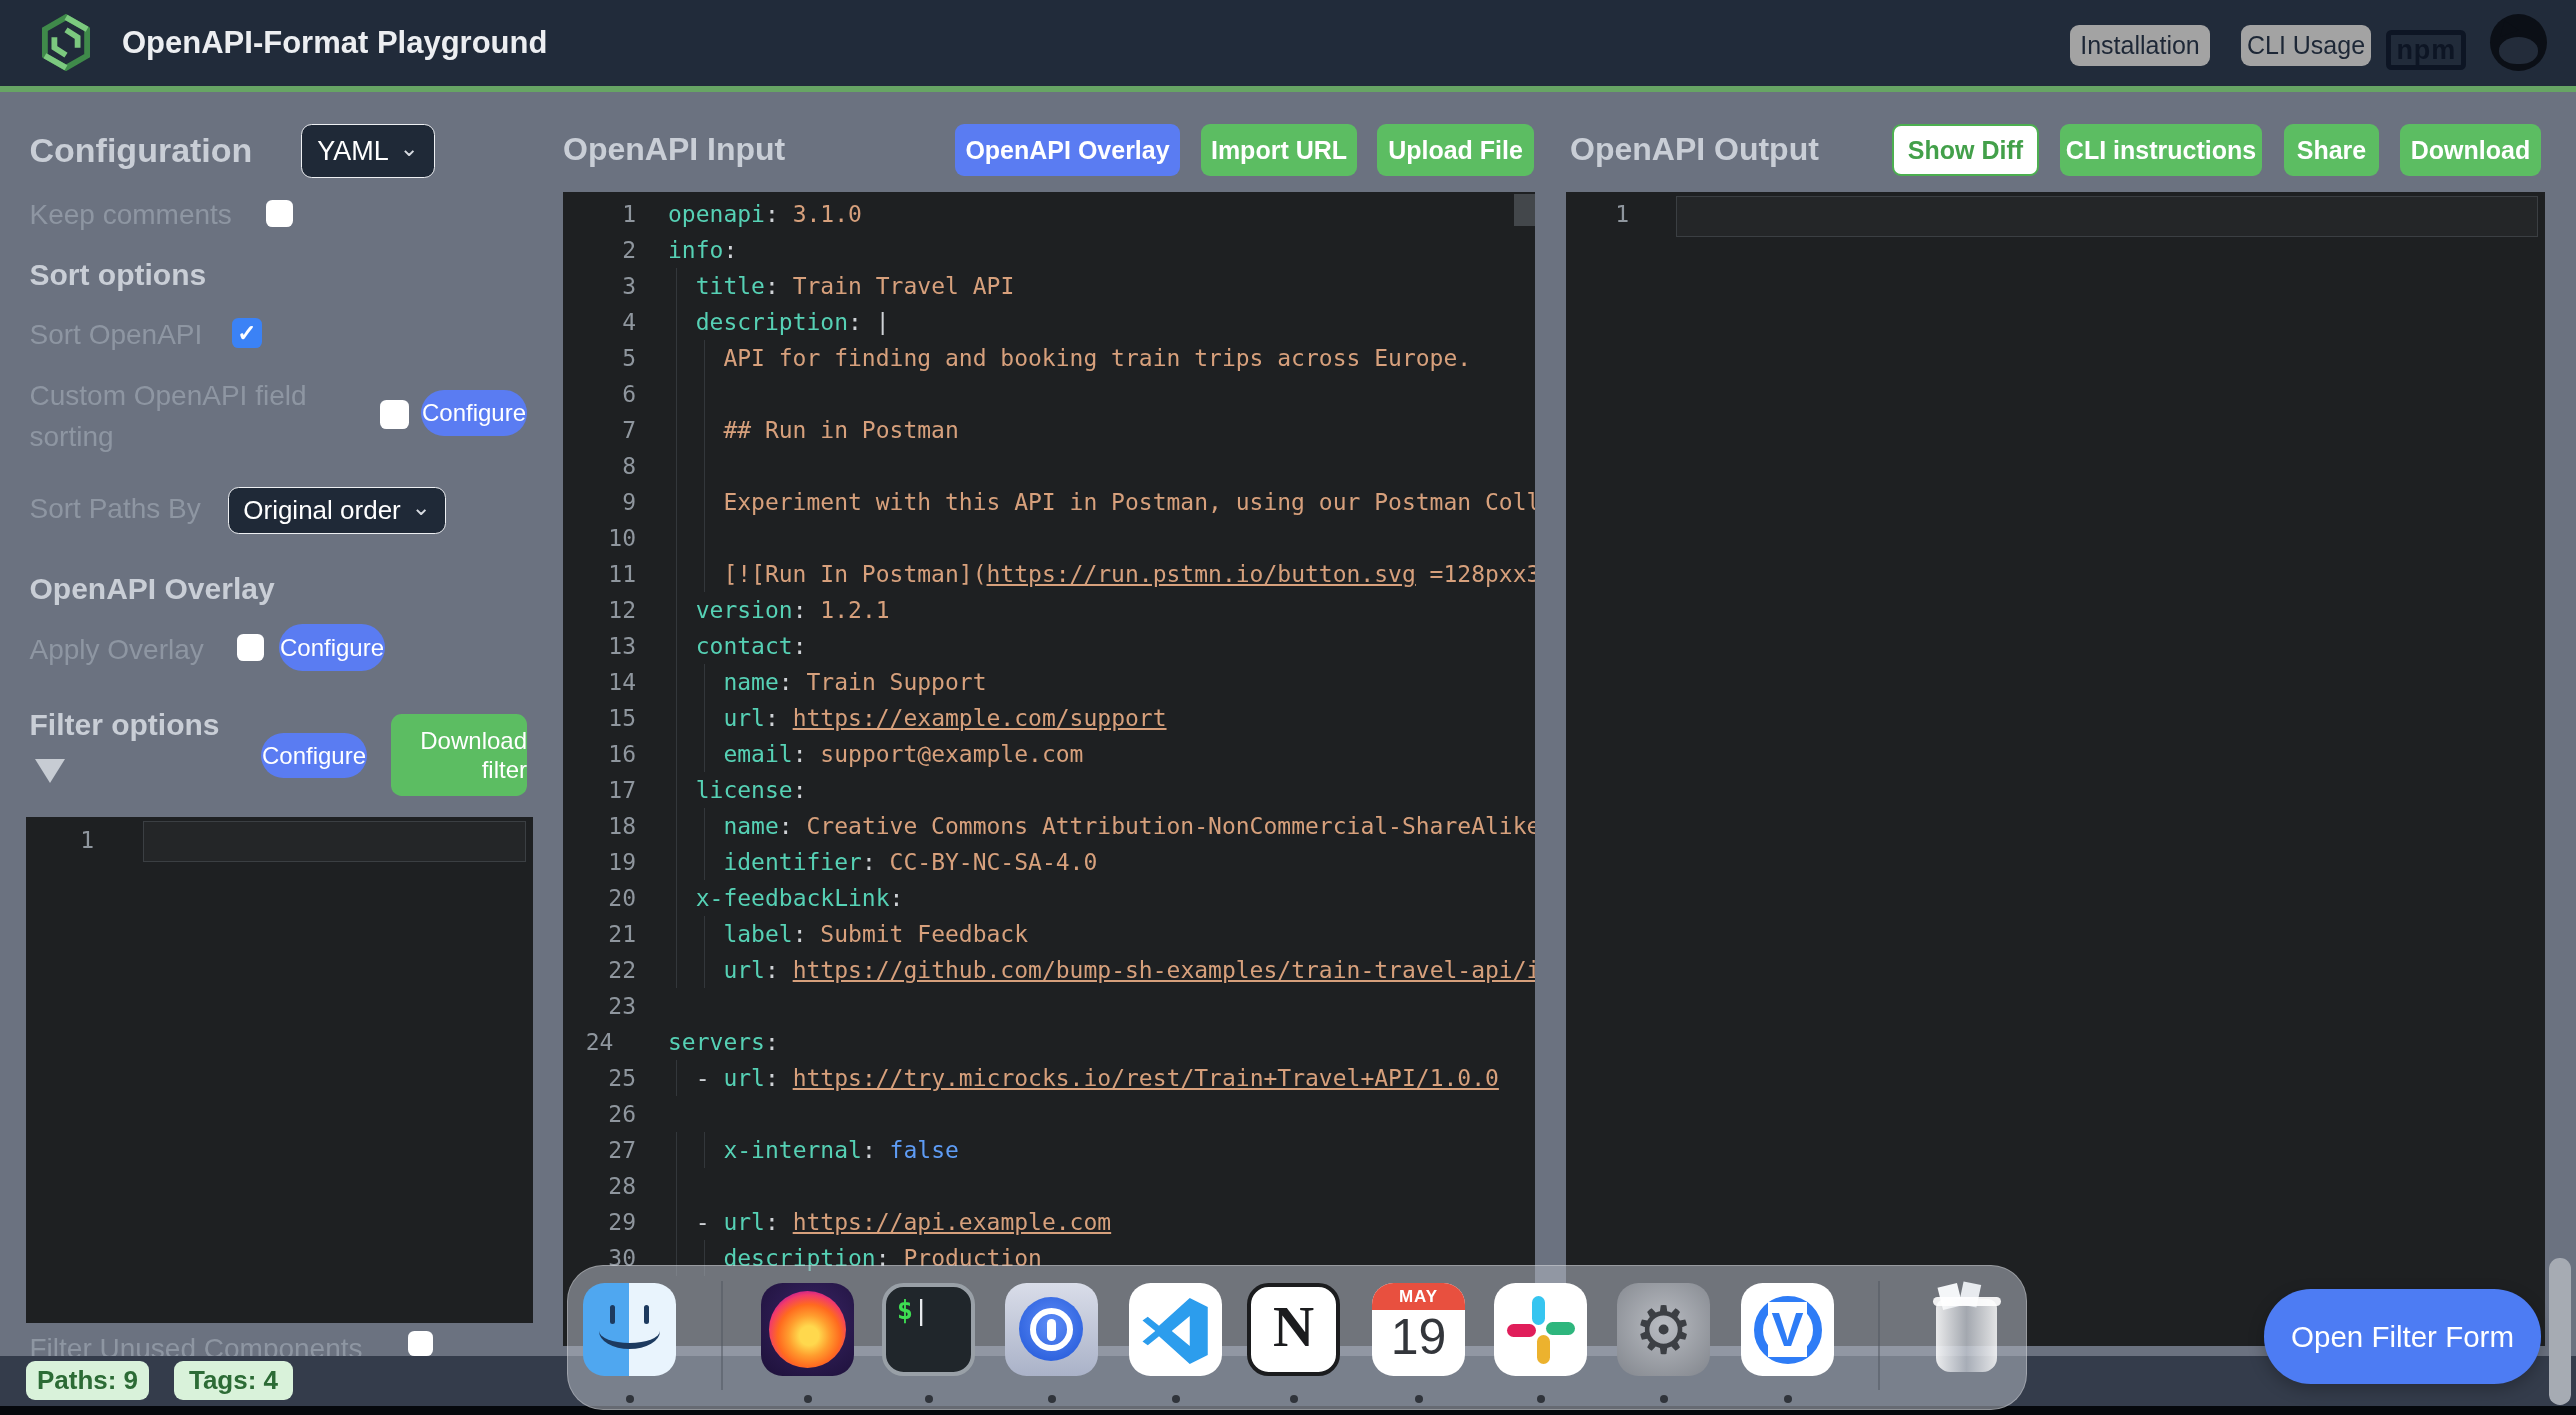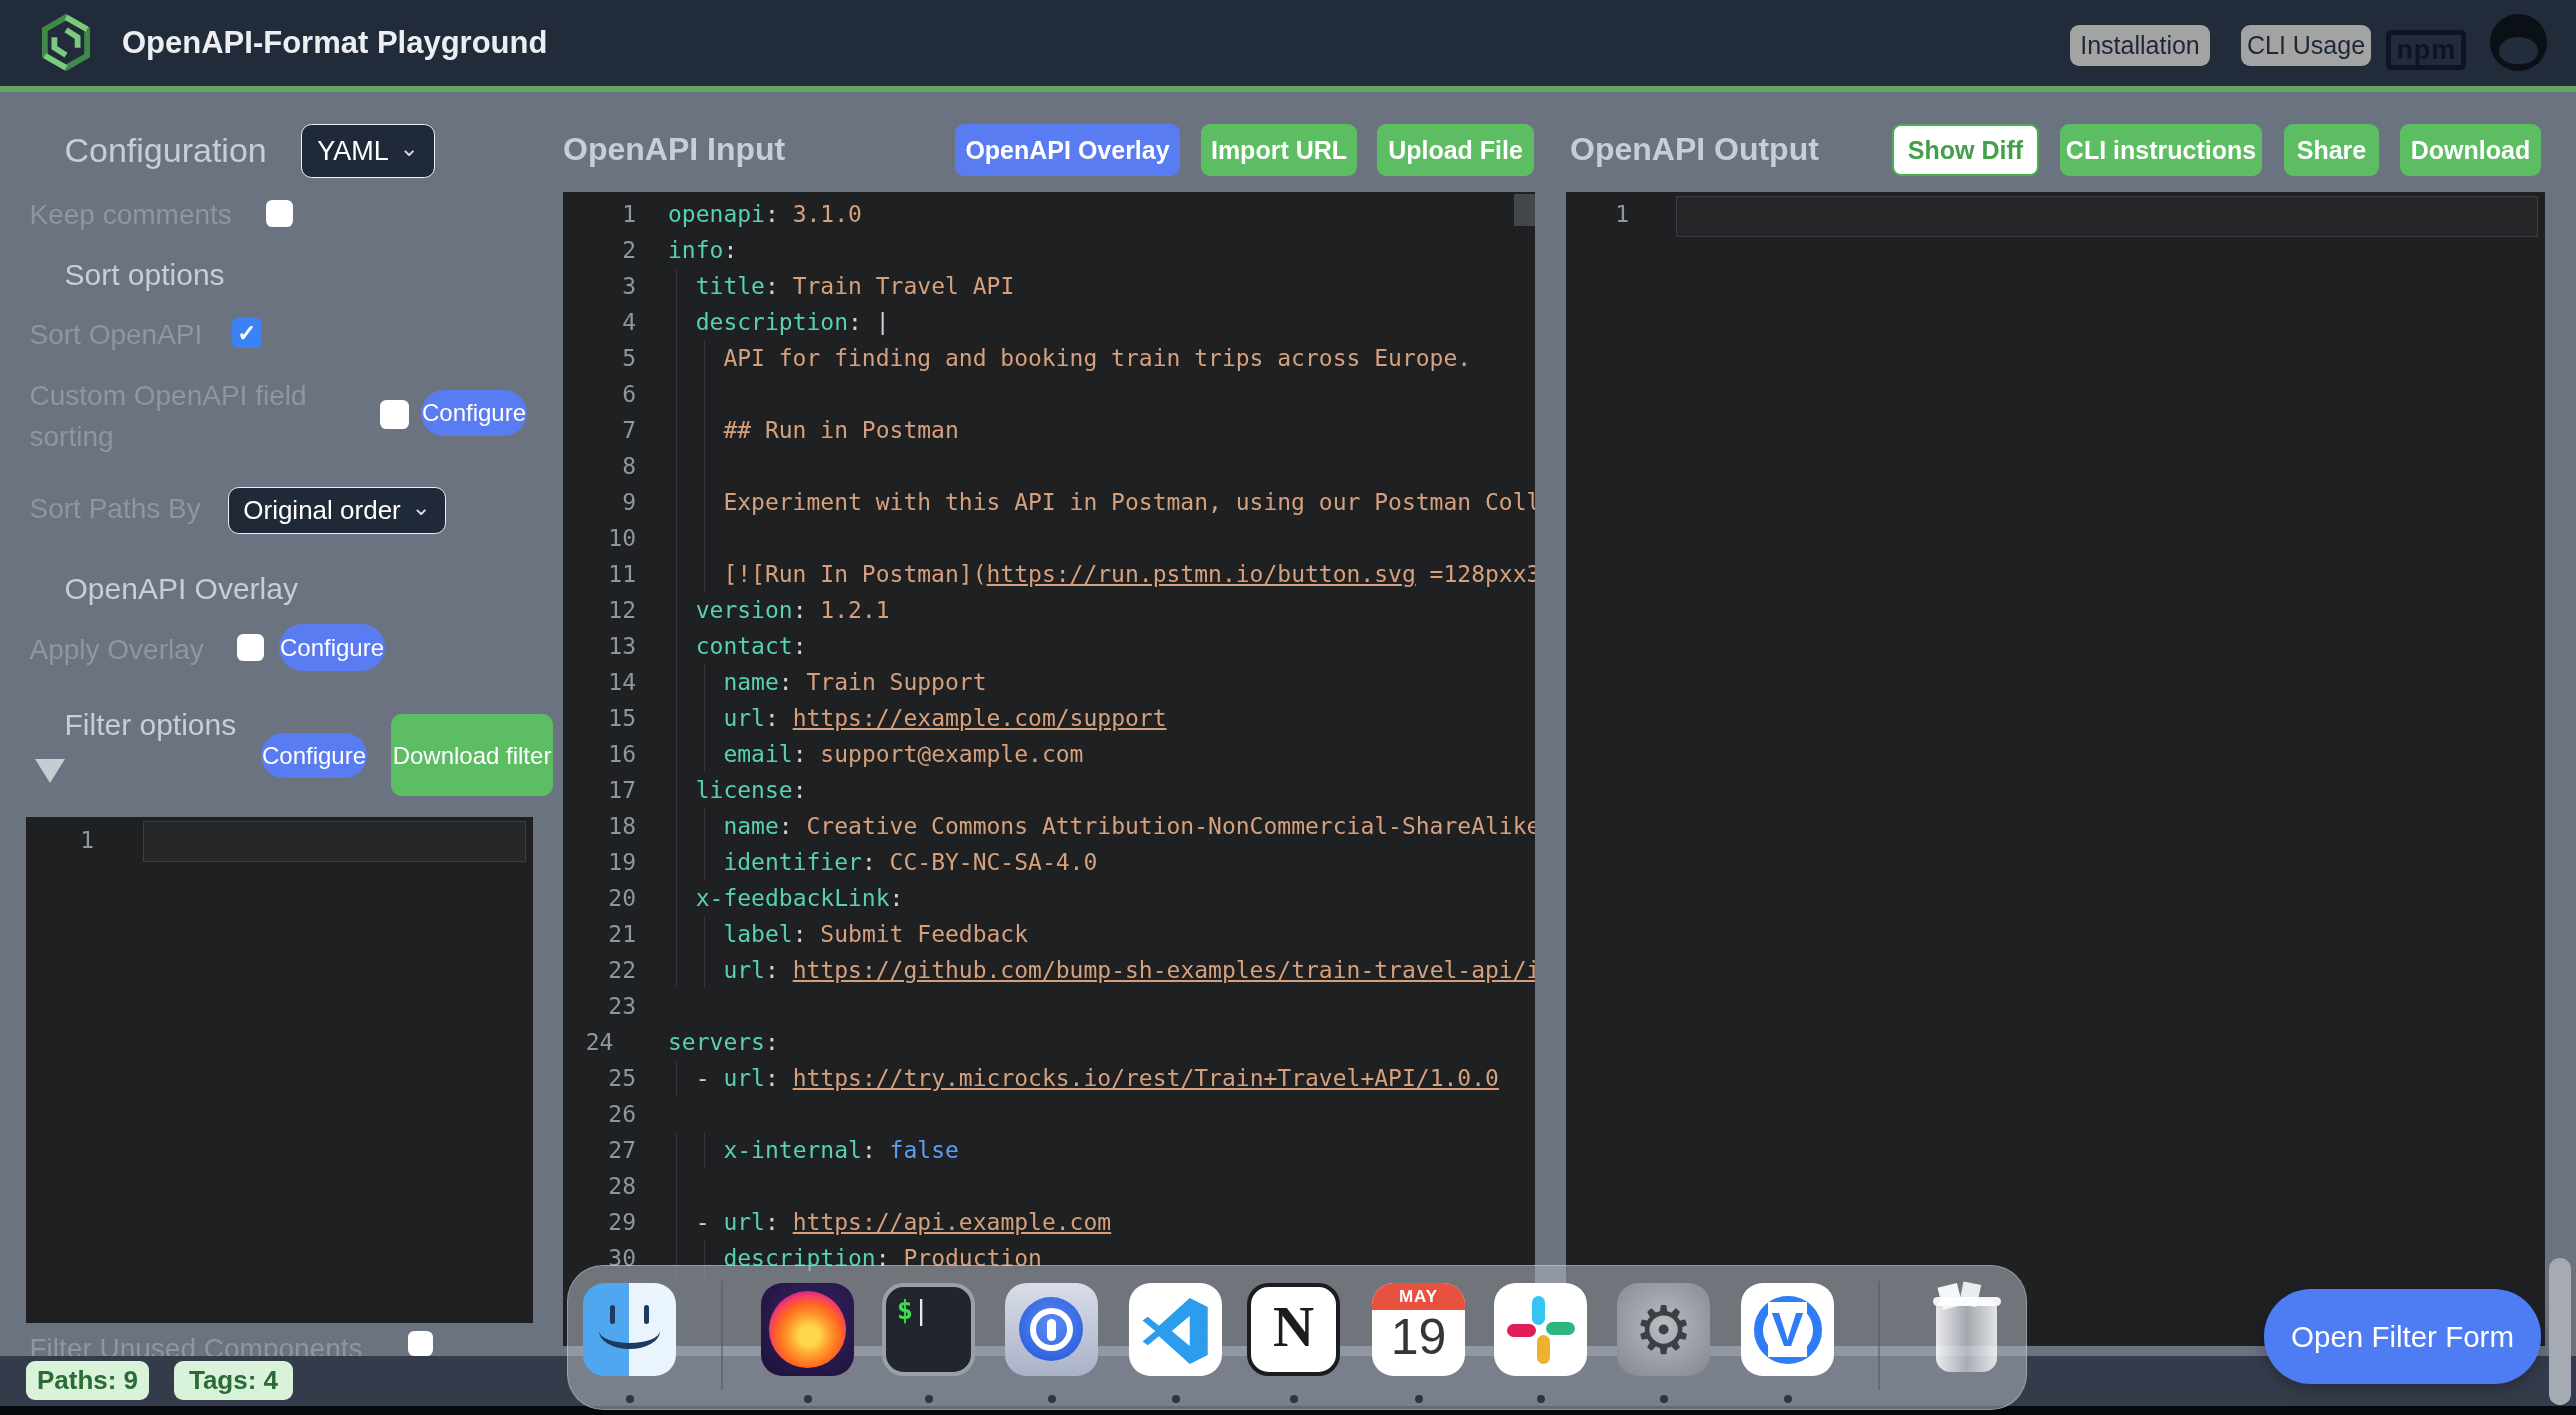--- a/index.html
+++ b/index.html
@@ -18,33 +18,33 @@
   .hbtn.installation{left:2070px;width:140px;}
   .hbtn.cliusage{left:2241px;width:130px;}
   .npm-icon{position:absolute;left:2386px;top:29.5px;border:5.4px solid #0d1524;border-radius:5.4px;
     color:#0d1524;font-weight:900;font-size:27px;padding:0 5.4px;letter-spacing:0.9px;line-height:30px;}
   .gh-icon{position:absolute;left:2490px;top:14.3px;width:57px;height:57px;border-radius:50%;background:#0b0f16;}
   .gh-icon:before{content:"";position:absolute;left:9px;top:23px;width:39px;height:27px;border-radius:50% 50% 45% 45%;background:#232c3a;}
   .gh-icon:after{content:"";position:absolute;left:7.2px;top:5.4px;width:0;height:0;
     border-left:10.7px solid transparent;border-right:10.7px solid transparent;border-bottom:14.3px solid #0b0f16;transform:rotate(-20deg);}
 
   
-  .shead{position:absolute;color:#c9ced6;font-weight:400;margin-left:35px;}
+  .shead{position:absolute;color:#c9ced6;font-weight:700;}
   .slabel{position:absolute;color:#8e96a2;font-size:28px;}
   .checkbox{position:absolute;background:#ffffff;border-radius:6.3px;cursor:pointer;}
   .checkbox.checked{background:#3b82f6;color:#fff;display:flex;align-items:center;justify-content:center;
     font-size:23px;font-weight:700;}
   .selectbox{position:absolute;background:#1f2937;border:1.8px solid #eef0f3;border-radius:10.7px;color:#fff;
     display:flex;align-items:center;justify-content:center;gap:10.7px;cursor:pointer;}
   .selectbox .chev{font-size:23px;color:#d6dae0;margin-top:-5.4px;}
   .pill{position:absolute;background:#5a7cf2;color:#fff;border-radius:894px;font-size:24px;
     display:flex;align-items:center;justify-content:center;cursor:pointer;}
   .greenbtn{background:#5cbd62;color:#fff;border-radius:10.7px;font-weight:500;cursor:pointer;
     display:flex;align-items:center;justify-content:center;text-align:center;}
-  .dl-filter{position:absolute;left:391px;top:714px;width:162px;height:82px;font-size:24px;line-height:29px;}
+  .dl-filter{position:absolute;left:391px;top:714px;width:136px;height:82px;font-size:24px;line-height:29px;text-align:right;}
   .tri{position:absolute;left:35px;top:759px;width:0;height:0;border-left:15px solid transparent;
     border-right:15px solid transparent;border-top:24px solid #c7ccd3;cursor:pointer;}
 
   
   .ptitle{position:absolute;top:131px;font-size:32px;font-weight:700;color:#c9ced6;}
   .tbtn{position:absolute;top:124px;height:52px;border-radius:9px;font-size:25px;font-weight:700;color:#fff;
     display:flex;align-items:center;justify-content:center;cursor:pointer;}
   .tbtn.blue{background:#5a7cf2;}
   .tbtn.green{background:#5cbd62;}
   .tbtn.whitegreen{background:#ffffff;color:#43a04a;border:2.7px solid #4caf50;box-sizing:border-box;}

